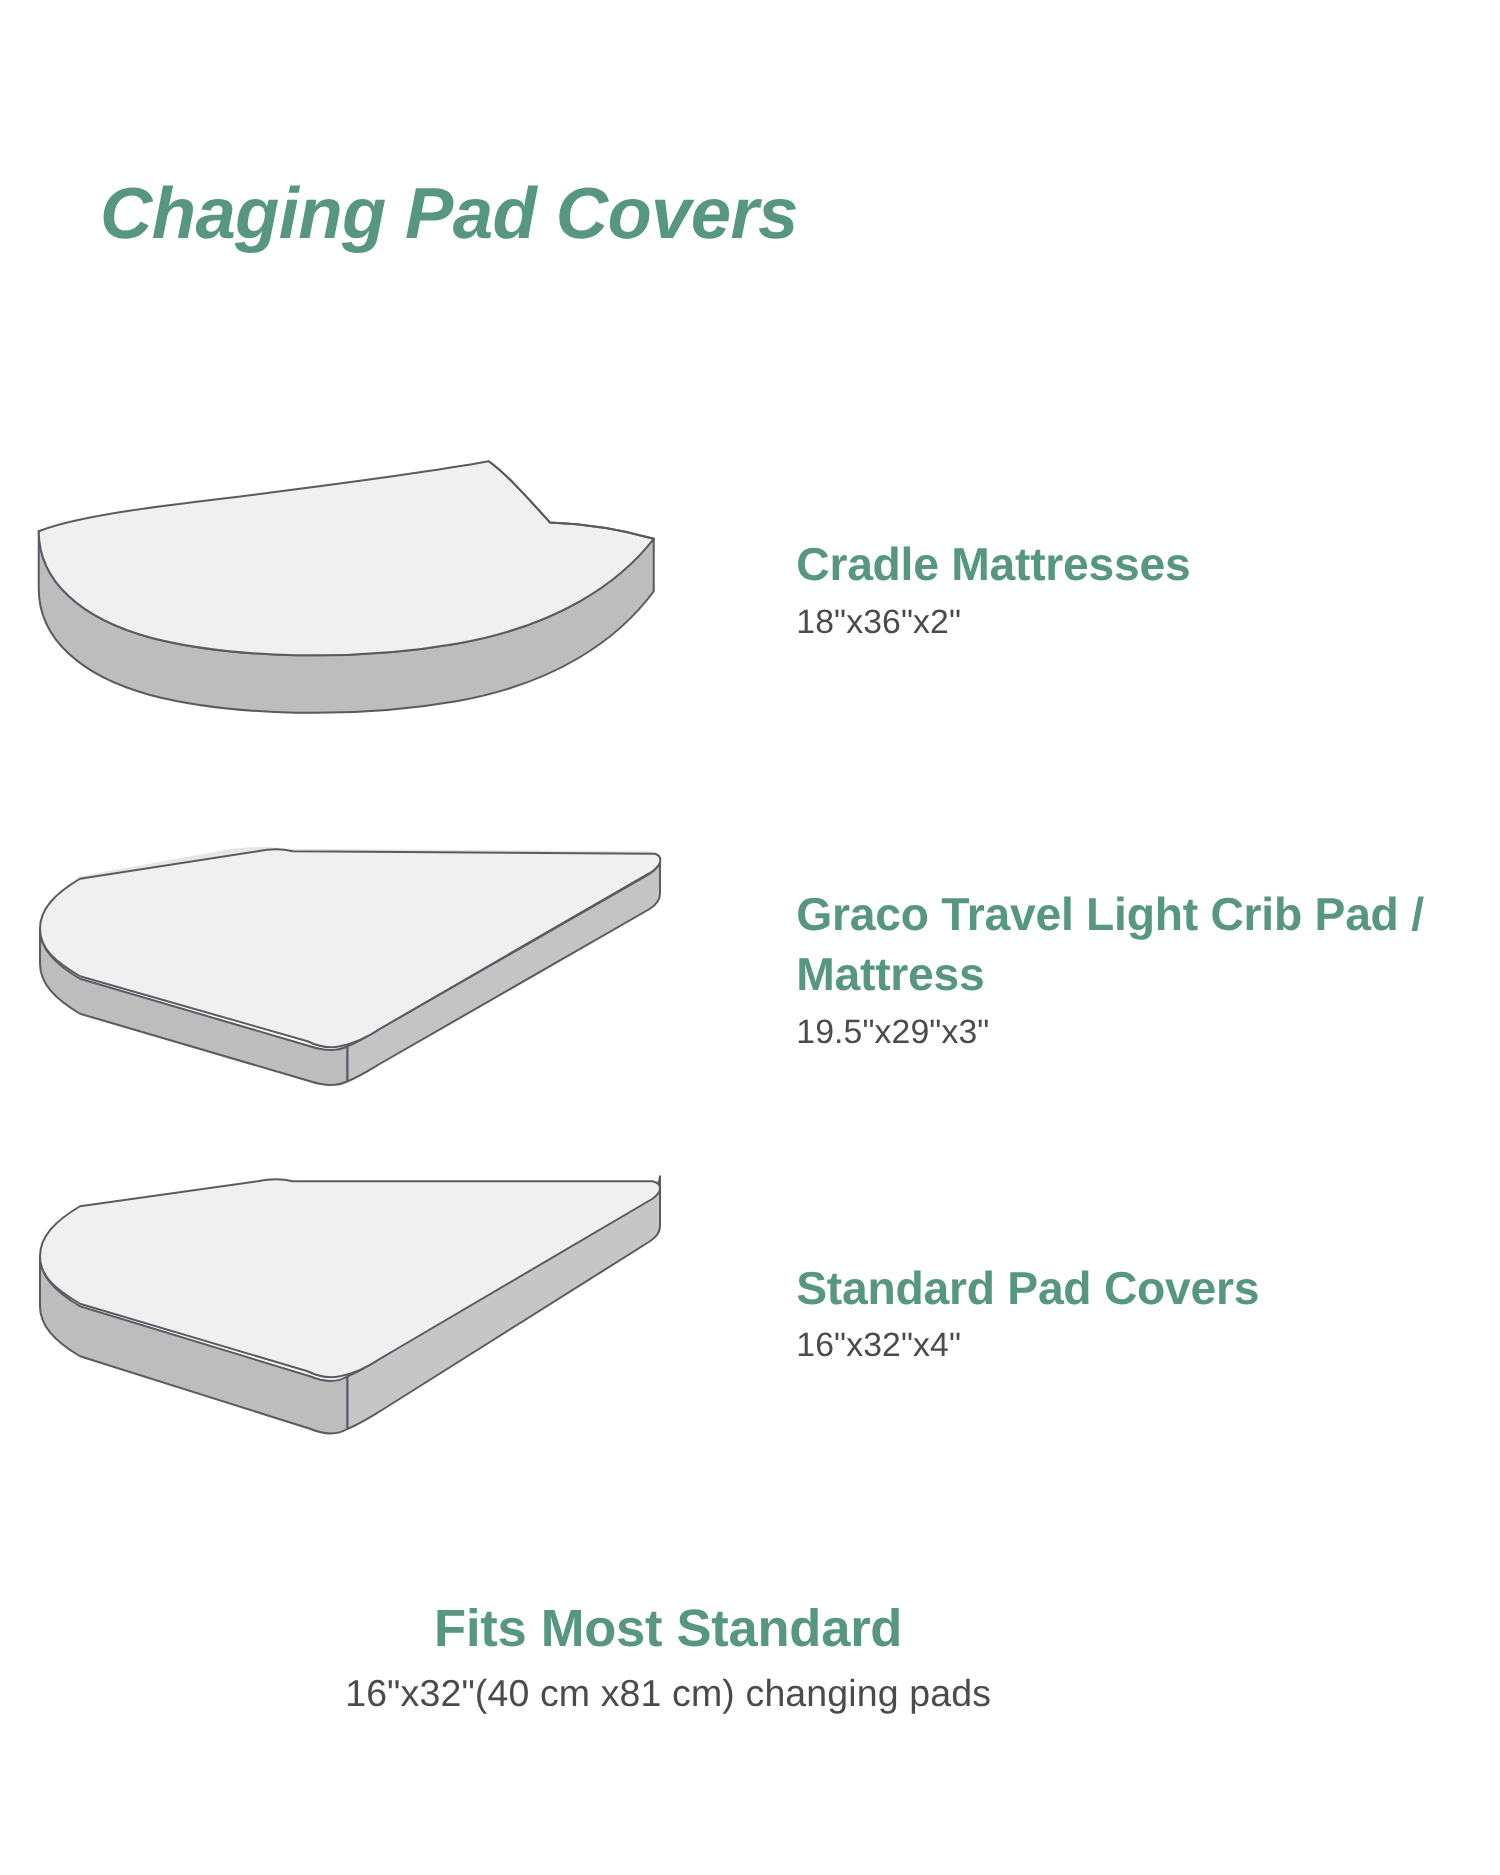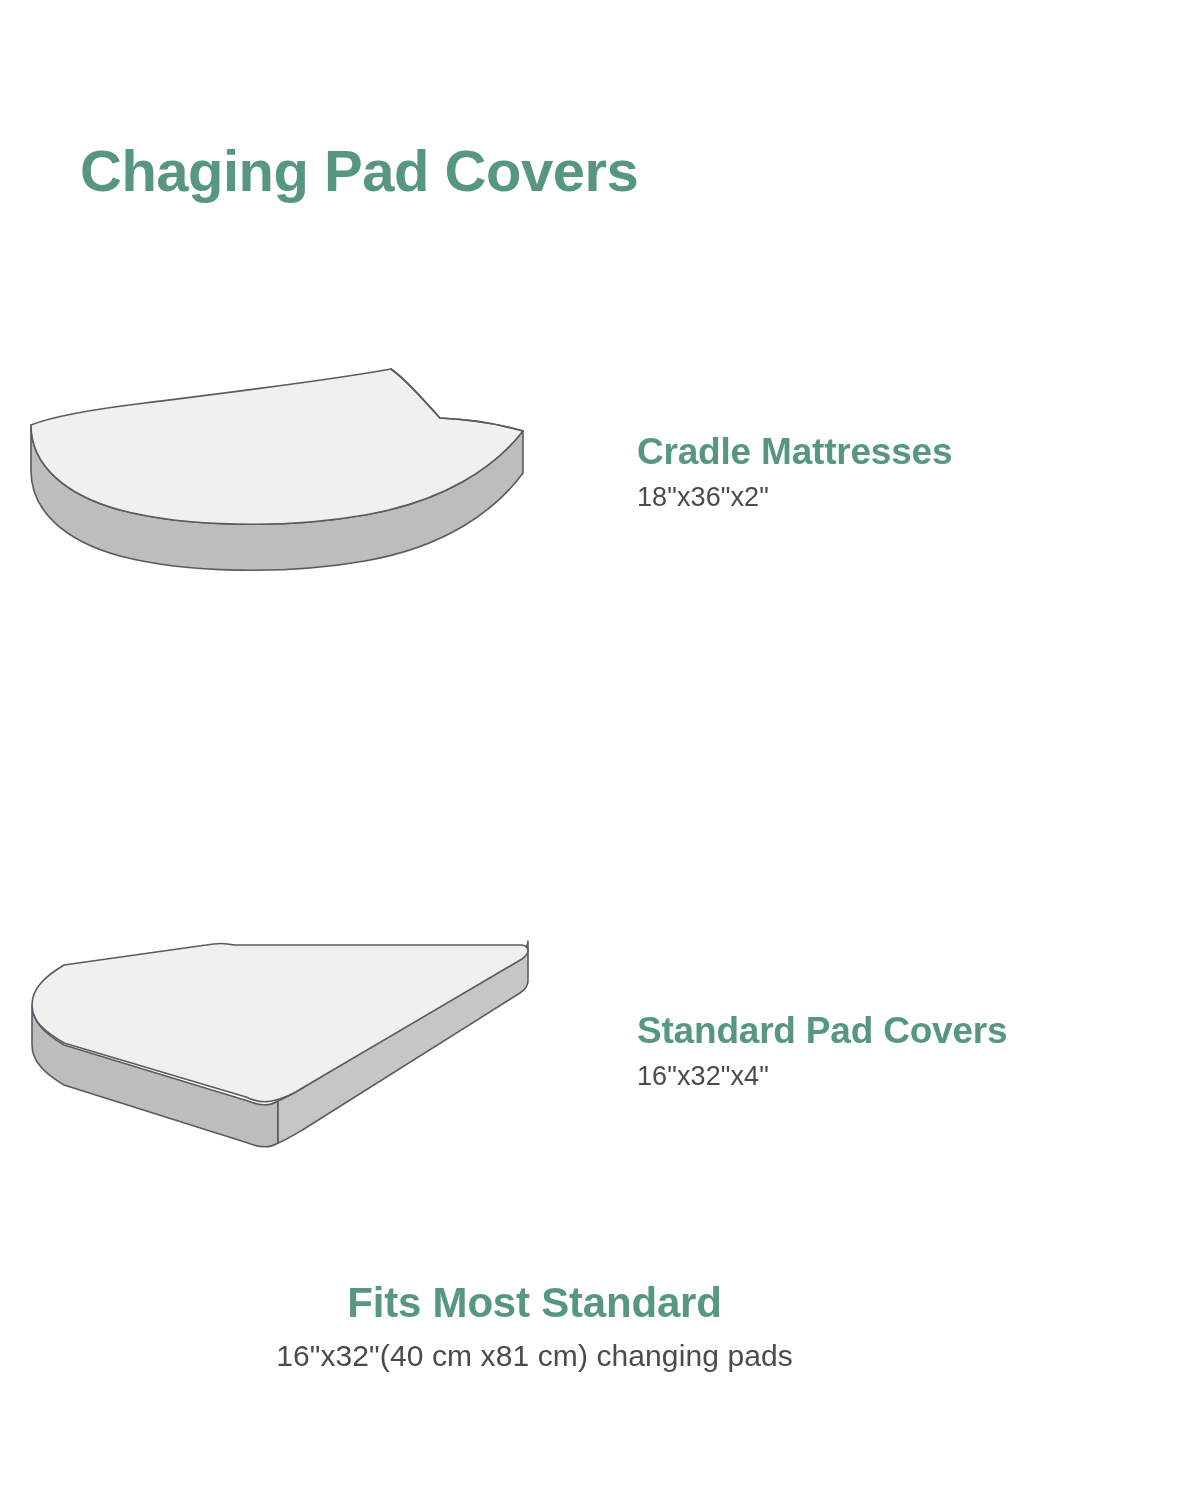--- a/index.html
+++ b/index.html
@@ -26,20 +26,21 @@
   .page-title {
     position: absolute;
     left: 80px;
     top: 100px;
     font-size: 58px;
     font-weight: 700;
     letter-spacing: -0.5px;
     color: #579781;
     line-height: 1.1;
     white-space: nowrap;
+    font-style: italic;
   }
 
   
   .row {
     position: absolute;
     left: 0;
     width: 1200px;
     display: flex;
     flex-direction: row;
     align-items: center;
@@ -141,20 +142,73 @@
                  C 380 18, 396 36, 415 57
                  C 440 58, 470 62, 498 70" fill="none" stroke="#5a5a62" stroke-width="1.6" stroke-linecap="round"></path>
       </svg>
     </div>
     <div class="caption">
       <div class="caption-title">Cradle Mattresses</div>
       <div class="caption-dims">18"x36"x2"</div>
     </div>
   </div>
 
+  <div class="row row-2">
+    <div class="illus">
+      <svg width="520" height="200" viewBox="0 0 520 200">
+
+        <path d="M12 68
+                 L 12 96
+                 C 12 112, 24 124, 44 136
+                 L 228 190
+                 C 240 194, 250 194, 258 190
+                 L 258 162
+                 C 250 166, 240 166, 228 162
+                 L 44 108
+                 C 24 96, 12 84, 12 68 Z" fill="#bdbdbd" stroke="#5a5a62" stroke-width="1.6" stroke-linejoin="round"></path>
+
+        <path d="M258 190
+                 C 266 187, 274 182, 284 176
+                 L 500 52
+                 C 506 48, 508 44, 508 40
+                 L 508 12
+                 C 508 16, 506 20, 500 24
+                 L 284 148
+                 C 274 154, 266 159, 258 162 Z" fill="#c4c4c4" stroke="#5a5a62" stroke-width="1.6" stroke-linejoin="round"></path>
+
+        <path d="M12 68
+                 C 12 52, 24 40, 44 28
+                 L 160 10
+                 C 178 7, 196 7, 212 12
+                 L 500 24
+                 C 506 20, 508 16, 508 12
+                 C 508 8, 504 6, 496 6
+                 L 208 4
+                 C 196 2, 178 2, 160 5
+                 L 44 26
+                 C 24 38, 12 52, 12 68 Z" fill="#e6e6e8" stroke="none"></path>
+
+        <path d="M12 68
+                 C 12 52, 24 40, 44 28
+                 L 186 6
+                 C 196 4, 206 4, 214 6
+                 L 504 8
+                 C 510 10, 510 16, 502 22
+                 L 284 148
+                 C 272 156, 262 160, 252 162
+                 C 242 164, 234 162, 226 158
+                 L 44 106
+                 C 24 94, 12 84, 12 68 Z" fill="#f0f0f1" stroke="#5a5a62" stroke-width="1.6" stroke-linejoin="round"></path>
+      </svg>
+    </div>
+    <div class="caption">
+      <div class="caption-title">Graco Travel Light Crib Pad / Mattress</div>
+      <div class="caption-dims">19.5"x29"x3"</div>
+    </div>
+  </div>
 
   <div class="row row-3">
     <div class="illus">
       <svg width="520" height="215" viewBox="0 0 520 215">
 
         <path d="M12 62
                  L 12 102
                  C 12 118, 24 130, 44 142
                  L 228 200
                  C 240 205, 250 205, 258 200

